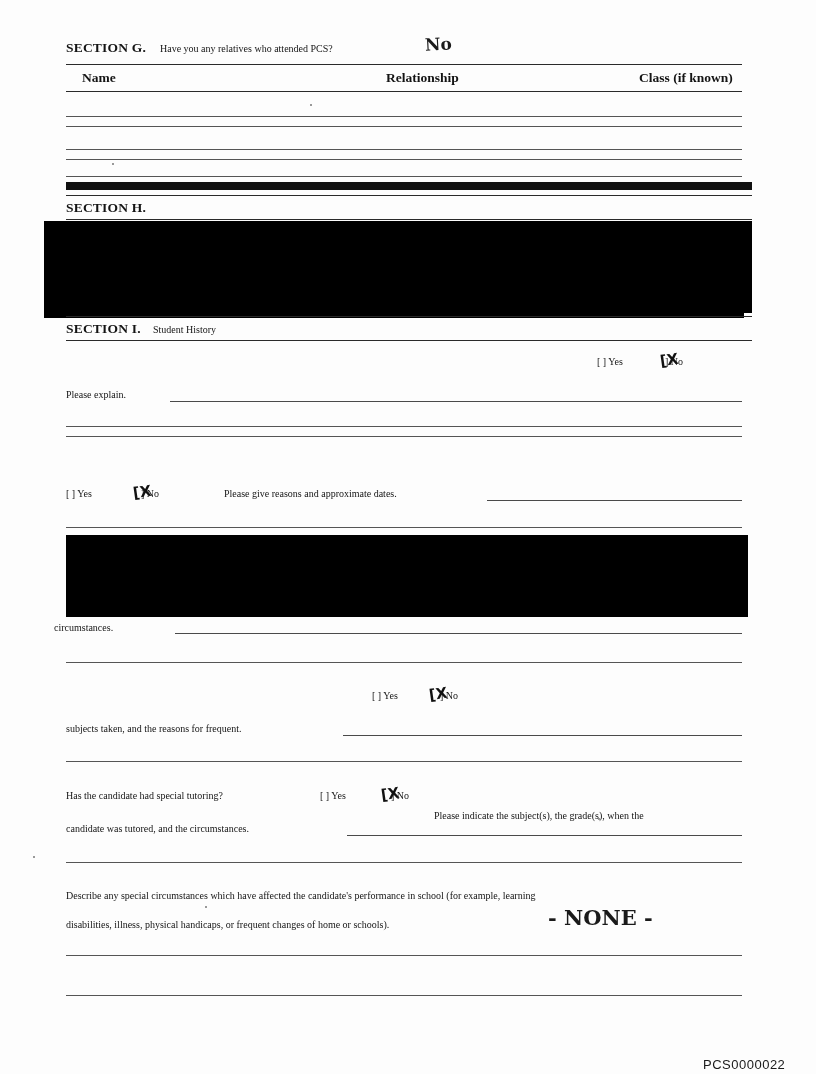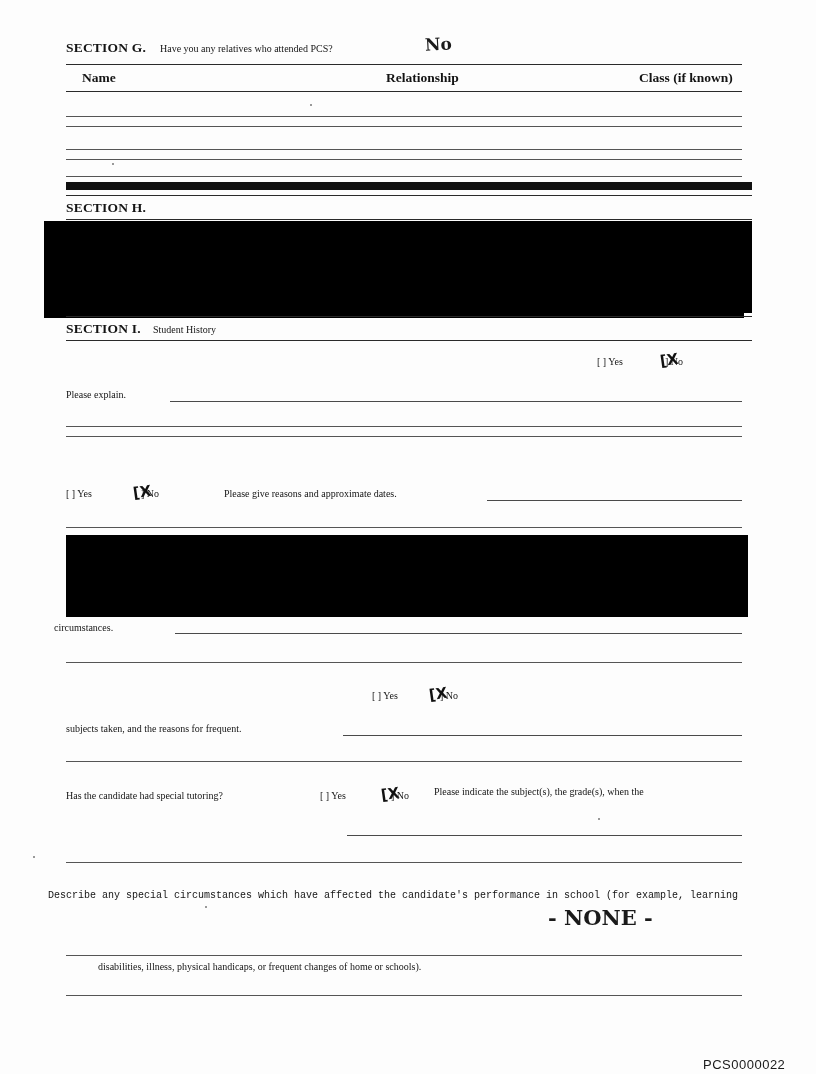--- a/index.html
+++ b/index.html
@@ -161,28 +161,29 @@
   <div class="t" style="left:440px; top:688px;">] No</div>
   <div class="xmark" style="left:429px; top:685px;">[X</div>
   <div class="t" style="left:66px; top:721px;">subjects taken, and the reasons for frequent.</div>
   <div class="rule dash" style="left:343px; top:735px; width:399px;"></div>
   <div class="rule hair" style="left:66px; top:761px; width:676px;"></div>
 
   <div class="t" style="left:66px; top:788px;">Has the candidate had special tutoring?</div>
   <div class="t" style="left:320px; top:788px;">[  ] Yes</div>
   <div class="t" style="left:391px; top:788px;">] No</div>
   <div class="xmark" style="left:381px; top:785px;">[X</div>
-  <div class="t" style="left:434px; top:784px;">Please indicate the subject(s), the grade(s), when the</div>
+  <div class="t" style="left:434px; top:808px;">Please indicate the subject(s), the grade(s), when the</div>
+  <div class="t" style="left:66px; top:821px;">candidate was tutored, and the circumstances.</div>
   <div class="rule dash" style="left:347px; top:835px; width:395px;"></div>
   <div class="speck" style="left:598px; top:818px;"></div>
   <div class="speck" style="left:33px; top:856px;"></div>
   <div class="rule hair" style="left:66px; top:862px; width:676px;"></div>
 
-  <div class="t" style="left:48px; top:888px;font-family:Liberation Mono, monospace;">Describe any special circumstances which have affected the candidate's performance in school (for example, learning</div>
-  <div class="t" style="left:66px; top:959px;margin-left:32px;">disabilities, illness, physical handicaps, or frequent changes of home or schools).</div>
+  <div class="t" style="left:66px; top:888px;">Describe any special circumstances which have affected the candidate's performance in school (for example, learning</div>
+  <div class="t" style="left:66px; top:917px;">disabilities, illness, physical handicaps, or frequent changes of home or schools).</div>
   <div class="hand" style="left:548px; top:905px; font-size:21px;">- NONE -</div>
   <div class="speck" style="left:205px; top:906px;"></div>
 
   <div class="rule hair" style="left:66px; top:955px; width:676px;"></div>
   <div class="rule hair" style="left:66px; top:995px; width:676px;"></div>
 
   <div class="footer-id" style="left:703px; top:1057px;">PCS0000022</div>
 
 </div>
 

